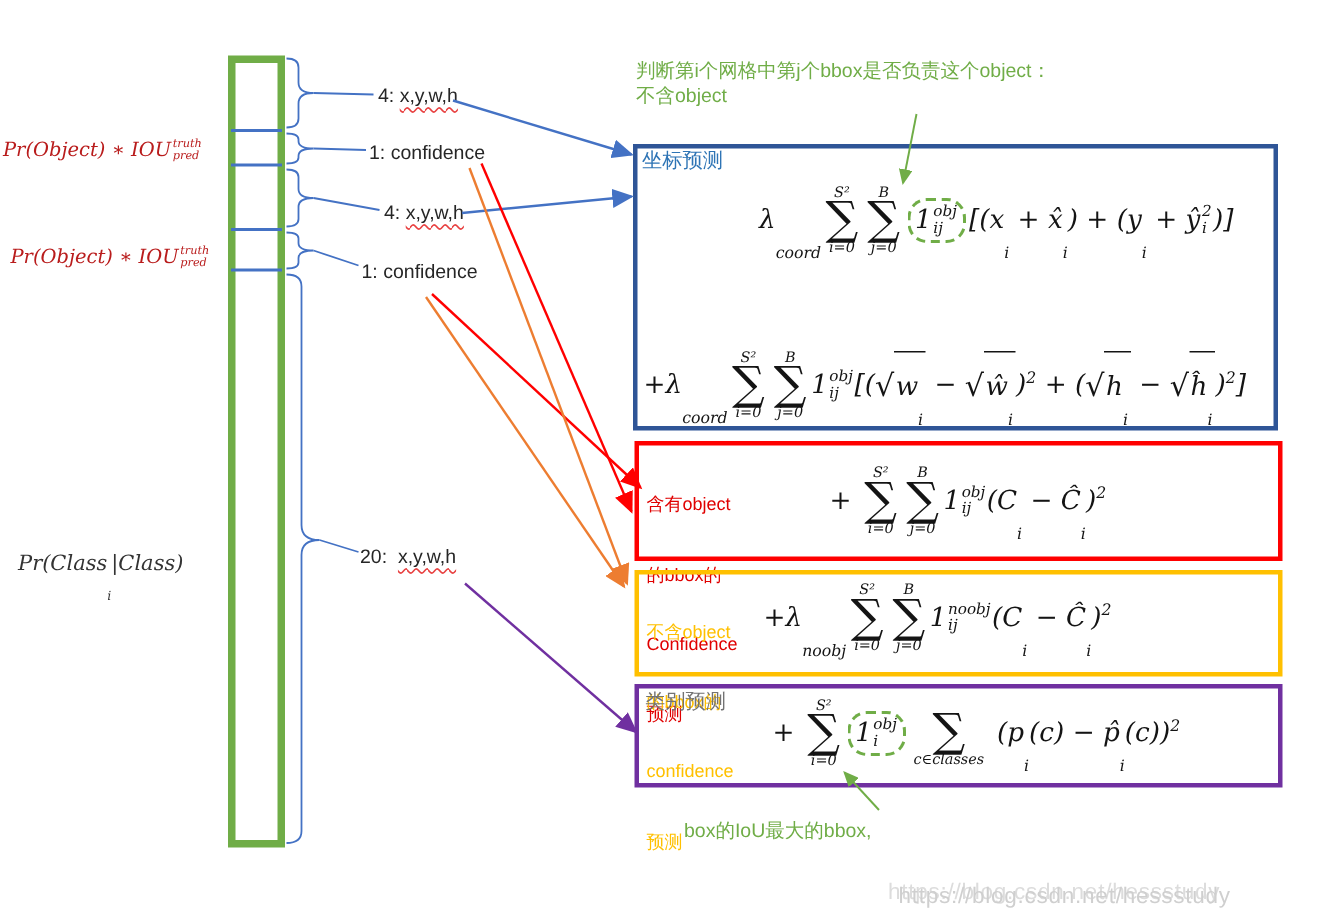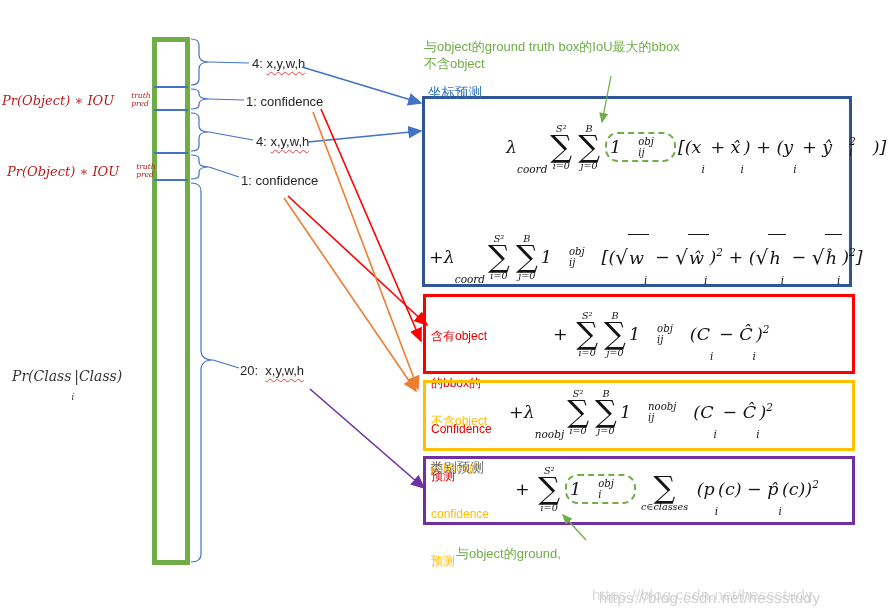--- a/index.html
+++ b/index.html
@@ -23,21 +23,21 @@
   .boxtitle{font-size:13.5px;}
   .sidelabel{font-size:12px;line-height:15.5px;white-space:pre;}
   
   .formula{display:flex;align-items:center;font-family:"DejaVu Serif","Liberation Serif",serif;
            font-style:italic;font-size:17.5px;color:#141414;white-space:pre;}
   .formula.small{font-size:13px;color:#b91c1c;}
   .formula.small2{font-size:14px;color:#333;}
   .mt{white-space:pre;}
   .msub{font-size:.6em;position:relative;top:.55em;margin-top:32px;}
   .msup{font-size:.6em;position:relative;top:-.5em;}
-  .mss{display:flex;flex-direction:column;justify-content:space-between;font-size:.58em;line-height:1.12;margin:0 17px;text-align:left;}
+  .mss{display:flex;flex-direction:column;justify-content:space-between;font-size:.58em;line-height:1.12;margin:0 1px;text-align:left;}
   .msum{display:flex;flex-direction:column;align-items:center;line-height:1;margin:0 3px;}
   .msum .lim{font-size:.55em;line-height:1.15;min-height:1em;}
   .msum .sigma{font-size:1.75em;font-style:normal;line-height:.85;}
   .msqrt{display:flex;align-items:center;}
   .msqrt .rad{font-style:normal;font-size:1.15em;line-height:1;}
   .msqrt .radc{display:flex;align-items:center;border-top:1.4px solid #141414;padding:1px 2px 0 1px;}
   .mcirc{display:flex;align-items:center;border:2px dashed #70AD47;border-radius:13px;padding:2px 3px;margin:0 2px;}
   
   .wm{font-size:15px;letter-spacing:.5px;white-space:pre;}
   svg.overlay{position:absolute;left:0;top:0;pointer-events:none;}
@@ -57,26 +57,26 @@
   <div class="abs formula small" style="left:7px;top:156px;height:30px"><span class="mt">Pr(Object) ∗ IOU</span><span class="mss"><span>truth</span><span>pred</span></span></div>
   <div class="abs formula small2" style="left:12px;top:361px;height:30px"><span class="mt">Pr(Class</span><span class="msub">i</span><span class="mt">|Class)</span></div>
 
   <div class="abs seglabel" style="left:252px;top:56px"><span class="num">4: </span><span class="fields wavy">x,y,w,h</span></div>
   <div class="abs seglabel" style="left:246px;top:94px"><span class="num">1: </span><span class="fields">confidence</span></div>
   <div class="abs seglabel" style="left:256px;top:134px"><span class="num">4: </span><span class="fields wavy">x,y,w,h</span></div>
   <div class="abs seglabel" style="left:241px;top:173px"><span class="num">1: </span><span class="fields">confidence</span></div>
   <div class="abs seglabel" style="left:240px;top:363px"><span class="num">20:  </span><span class="fields wavy">x,y,w,h</span></div>
 
   <div class="abs" style="left:424px;top:39px">
-    <div class="note">与object的ground truth box的IoU最大的bbox</div>
+    <div class="note">判断第i个网格中第j个bbox是否负责这个object：</div>
     <div class="note">不含object</div>
   </div>
 
   <div class="abs fbox" id="box-coord"></div>
-  <div class="abs boxtitle" style="left:428px;top:84px;color:#2E74B5">坐标预测</div>
+  <div class="abs boxtitle" style="left:428px;top:98px;color:#2E74B5">坐标预测</div>
   <div class="abs formula" style="left:506px;top:115px;height:64px"><span class="mt">λ</span><span class="msub">coord</span><span class="msum"><span class="lim">S²</span><span class="sigma">∑</span><span class="lim">i=0</span></span><span class="msum"><span class="lim">B</span><span class="sigma">∑</span><span class="lim">j=0</span></span><span class="mcirc"><span class="mt">1</span><span class="mss"><span>obj</span><span>ij</span></span></span><span class="mt">[(x</span><span class="msub">i</span><span class="mt"> + x̂</span><span class="msub">i</span><span class="mt">) + (y</span><span class="msub">i</span><span class="mt"> + ŷ</span><span class="mss"><span>2</span><span>i</span></span><span class="mt">)]</span></div>
   <div class="abs formula" style="left:429px;top:225px;height:64px"><span class="mt">+λ</span><span class="msub">coord</span><span class="msum"><span class="lim">S²</span><span class="sigma">∑</span><span class="lim">i=0</span></span><span class="msum"><span class="lim">B</span><span class="sigma">∑</span><span class="lim">j=0</span></span><span class="mt">1</span><span class="mss"><span>obj</span><span>ij</span></span><span class="mt">[(</span><span class="msqrt"><span class="rad">√</span><span class="radc"><span class="mt">w</span><span class="msub">i</span></span></span><span class="mt"> − </span><span class="msqrt"><span class="rad">√</span><span class="radc"><span class="mt">ŵ</span><span class="msub">i</span></span></span><span class="mt">)</span><span class="msup">2</span><span class="mt"> + (</span><span class="msqrt"><span class="rad">√</span><span class="radc"><span class="mt">h</span><span class="msub">i</span></span></span><span class="mt"> − </span><span class="msqrt"><span class="rad">√</span><span class="radc"><span class="mt">ĥ</span><span class="msub">i</span></span></span><span class="mt">)</span><span class="msup">2</span><span class="mt">]</span></div>
 
   <div class="abs fbox" id="box-confobj"></div>
   <div class="abs sidelabel" style="left:431px;top:298px;color:#E00000">
     <div>含有object</div>
     <div>的bbox的</div>
     <div>Confidence</div>
     <div>预测</div>
   </div>
@@ -89,21 +89,21 @@
     <div>confidence</div>
     <div>预测</div>
   </div>
   <div class="abs formula" style="left:509px;top:380px;height:64px"><span class="mt">+λ</span><span class="msub">noobj</span><span class="msum"><span class="lim">S²</span><span class="sigma">∑</span><span class="lim">i=0</span></span><span class="msum"><span class="lim">B</span><span class="sigma">∑</span><span class="lim">j=0</span></span><span class="mt">1</span><span class="mss"><span>noobj</span><span>ij</span></span><span class="mt">(C</span><span class="msub">i</span><span class="mt"> − Ĉ</span><span class="msub">i</span><span class="mt">)</span><span class="msup">2</span></div>
 
   <div class="abs fbox" id="box-class"></div>
   <div class="abs boxtitle" style="left:430px;top:459px;color:#737373">类别预测</div>
   <div class="abs formula" style="left:515px;top:457px;height:64px"><span class="mt">+ </span><span class="msum"><span class="lim">S²</span><span class="sigma">∑</span><span class="lim">i=0</span></span><span class="mcirc"><span class="mt">1</span><span class="mss"><span>obj</span><span>i</span></span></span><span class="msum"><span class="lim"></span><span class="sigma">∑</span><span class="lim">c∈classes</span></span><span class="mt"> (p</span><span class="msub">i</span><span class="mt">(c) − p̂</span><span class="msub">i</span><span class="mt">(c))</span><span class="msup">2</span></div>
 
   <div class="abs" style="left:456px;top:546px">
-    <div class="note">与object的ground,</div>
+    <div class="note">box的IoU最大的bbox,</div>
   </div>
 
   <div class="abs wm" style="left:592px;top:586px;color:#dcdcdc">https://blog.csdn.net/hessstudy</div>
   <div class="abs wm" style="left:599px;top:589px;color:#cfcfcf">https://blog.csdn.net/hessstudy</div>
 
   <svg class="overlay" width="891" height="615" viewBox="0 0 891 615">
     <defs>
       <marker id="mb" markerWidth="10" markerHeight="8" refX="8" refY="4" orient="auto">
           <path d="M0,0 L9,4 L0,8 z" fill="#4472C4"></path>
         </marker>

